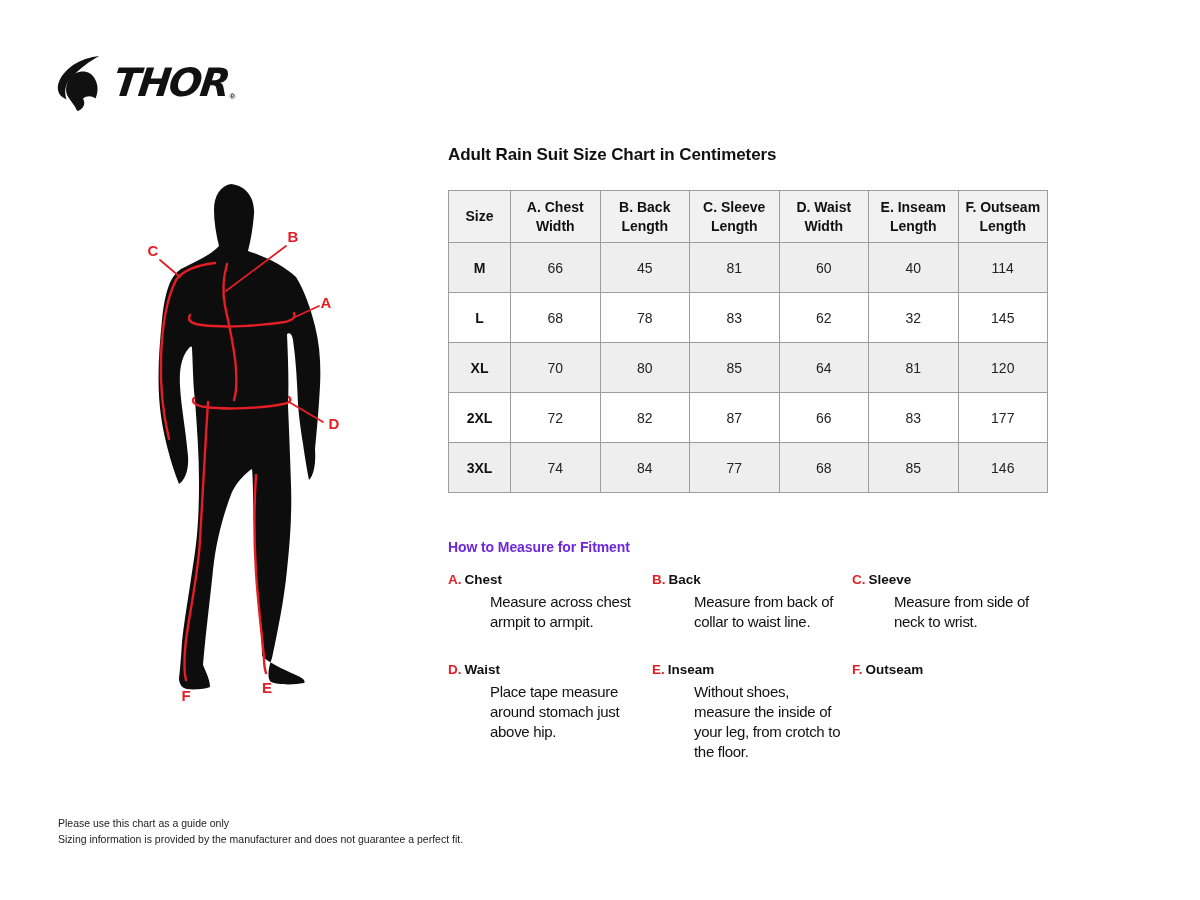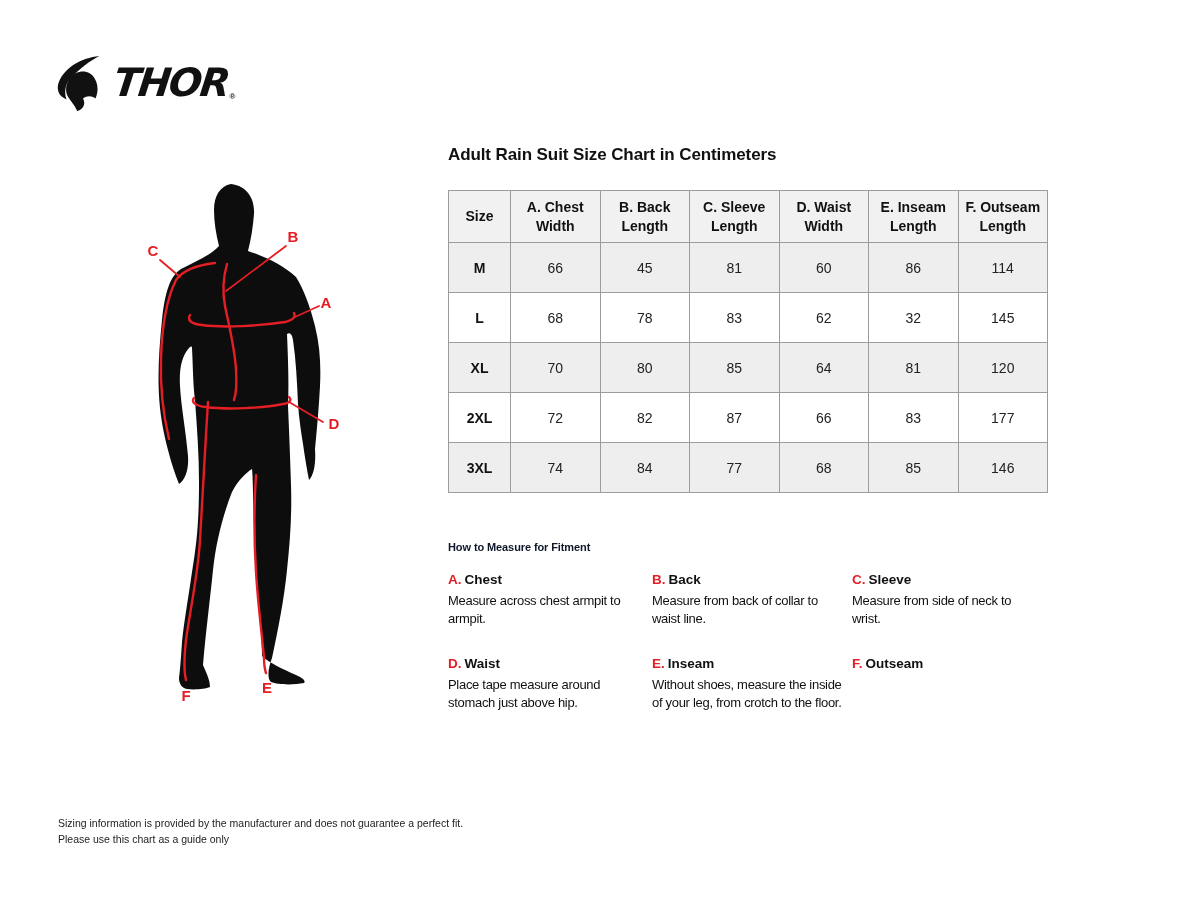--- a/index.html
+++ b/index.html
@@ -42,26 +42,26 @@
   table.size-chart thead th {
     height: 52px; background: #f1f1f1; font-size: 14px; font-weight: bold; line-height: 1.3; color: #111;
   }
   table.size-chart tbody tr { height: 50px; }
   table.size-chart tbody tr:nth-child(odd) { background: #eeeeee; }
   table.size-chart tbody tr:nth-child(even) { background: #ffffff; }
   table.size-chart tbody th { font-size: 14px; font-weight: bold; color: #111; }
   table.size-chart tbody td { font-size: 14px; font-weight: normal; color: #222; }
   .hdr-l2 { display: block; }
 
-  .measure-title { margin-top: 44px; font-size: 11px; font-weight: bold; color: #0f172a; line-height: 20px; letter-spacing: -0.1px; }
+  .measure-title { margin-top: 44px; font-size: 14px; font-weight: bold; color: #6d28d9; line-height: 20px; letter-spacing: -0.1px; }
   .m-grid { display: grid; grid-template-columns: 204px 200px 196px; margin-top: 15px; row-gap: 29px; }
   .m-item { padding-right: 10px; }
   .m-name { font-size: 13.5px; font-weight: bold; color: #111; margin-bottom: 5px; }
   .m-letter { color: #e41e25; margin-right: 3px; }
-  .m-desc { font-size: 13px; line-height: 1.35; color: #111; letter-spacing: -0.3px; max-width: 196px; }
+  .m-desc { font-size: 15px; line-height: 1.35; color: #111; letter-spacing: -0.3px; max-width: 196px; margin-left: 42px; }
 
   
   .footer { position: absolute; left: 58px; top: 816px; font-size: 10.5px; line-height: 1.5; color: #222; }
 </style>
 </head>
 <body>
 
 <div class="page">
 
   <div class="logo">
@@ -147,21 +147,21 @@
           <th><span>F. Outseam</span><span class="hdr-l2">Length</span></th>
         </tr>
       </thead>
       <tbody>
         <tr>
           <th>M</th>
           <td>66</td>
           <td>45</td>
           <td>81</td>
           <td>60</td>
-          <td>86</td>
+          <td>40</td>
           <td>114</td>
         </tr>
         <tr>
           <th>L</th>
           <td>68</td>
           <td>78</td>
           <td>83</td>
           <td>62</td>
           <td>32</td>
           <td>145</td>
@@ -219,17 +219,17 @@
         <div class="m-name"><span class="m-letter">E.</span><span>Inseam</span></div>
         <div class="m-desc">Without shoes, measure the inside of your leg, from crotch to the floor.</div>
       </div>
       <div class="m-item">
         <div class="m-name"><span class="m-letter">F.</span><span>Outseam</span></div>
       </div>
     </div>
   </div>
 
   <div class="footer">
+    <div>Please use this chart as a guide only</div>
     <div>Sizing information is provided by the manufacturer and does not guarantee a perfect fit.</div>
-    <div>Please use this chart as a guide only</div>
   </div>
 
 </div>
 
 </body></html>

